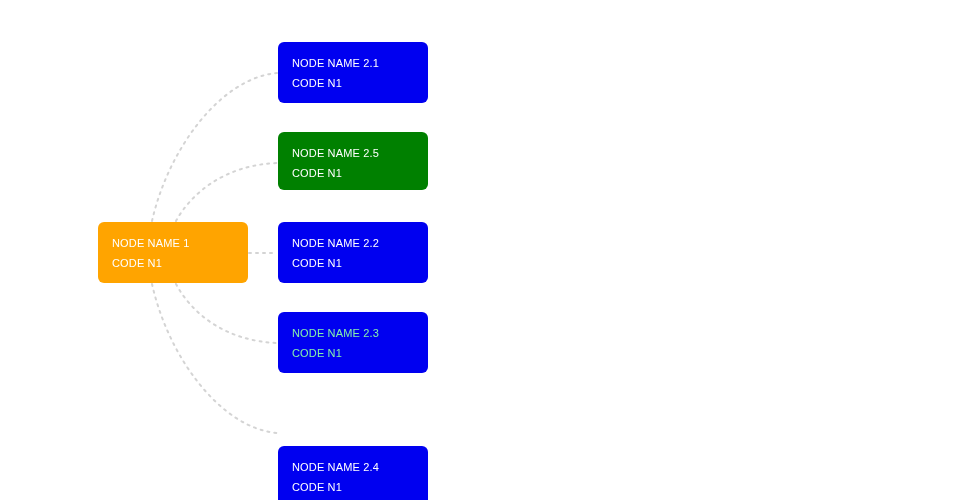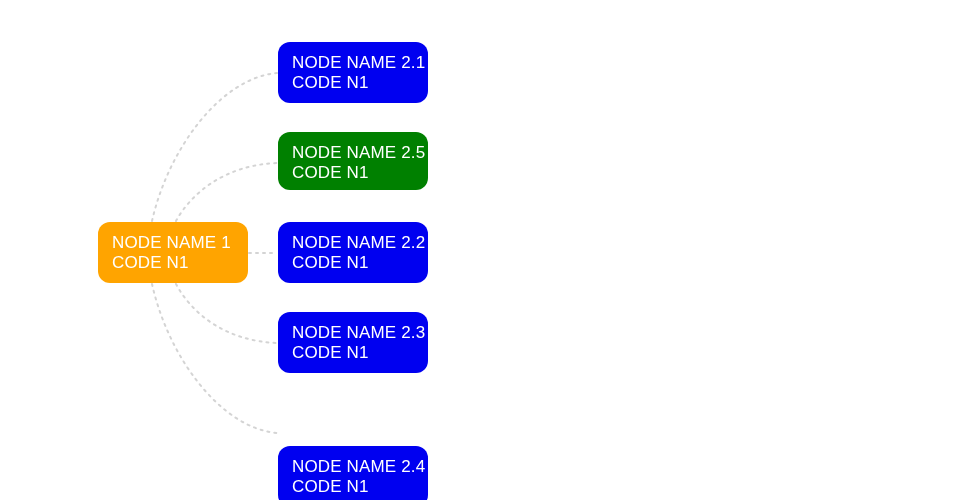--- a/index.html
+++ b/index.html
@@ -31,24 +31,24 @@
   .edge {
     fill: none;
     stroke: #d4d4d4;
     stroke-width: 2;
     stroke-linecap: round;
     stroke-dasharray: 2 5;
   }
   .node {
     position: absolute;
     box-sizing: border-box;
-    border-radius: 12px;
+    border-radius: 6px;
     padding: 11px 14px 0 14px;
     color: #ffffff;
-    font-size: 17px;
+    font-size: 11px;
     line-height: 20px;
     letter-spacing: 0.15px;
     white-space: nowrap;
     overflow: hidden;
   }
   .node-line {
     display: block;
   }
 </style>
 </head>
@@ -74,21 +74,21 @@
         <span class="node-line">CODE N1</span>
       </div>
       <div class="node" style="left: 278px; top: 132px; width: 150px; height: 58px; background: rgb(0, 128, 0); color: rgb(255, 255, 255);">
         <span class="node-line">NODE NAME 2.5</span>
         <span class="node-line">CODE N1</span>
       </div>
       <div class="node" style="left: 278px; top: 222px; width: 150px; height: 61px; background: rgb(0, 0, 240); color: rgb(255, 255, 255);">
         <span class="node-line">NODE NAME 2.2</span>
         <span class="node-line">CODE N1</span>
       </div>
-      <div class="node" style="left: 278px; top: 312px; width: 150px; height: 61px; background: rgb(0, 0, 240); color: #ffffff;">
+      <div class="node" style="left: 278px; top: 312px; width: 150px; height: 61px; background: rgb(0, 0, 240); color: #86efac;">
         <span class="node-line">NODE NAME 2.3</span>
         <span class="node-line">CODE N1</span>
       </div>
       <div class="node" style="left: 278px; top: 402px; width: 150px; height: 61px; background: rgb(0, 0, 240); color: rgb(255, 255, 255); margin-top: 44px;">
         <span class="node-line">NODE NAME 2.4</span>
         <span class="node-line">CODE N1</span>
       </div>
     </div>
 
 </div>

